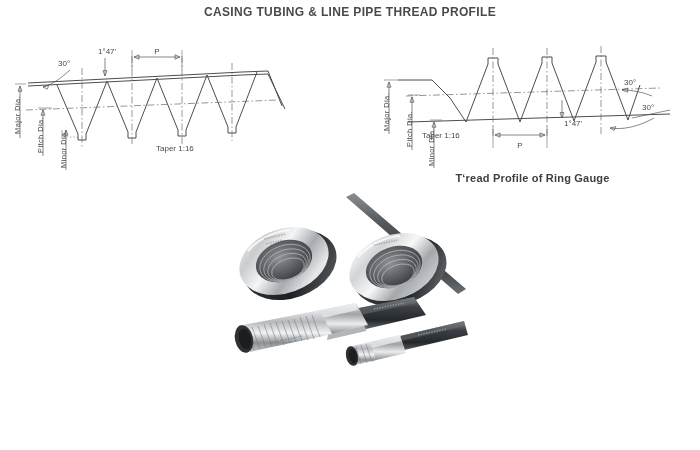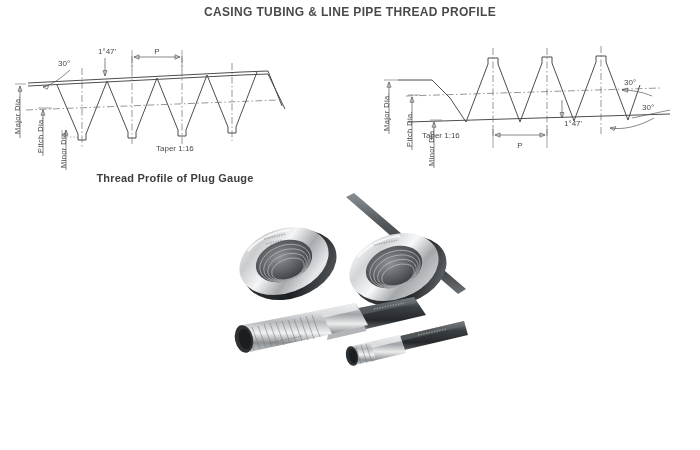--- a/index.html
+++ b/index.html
@@ -157,21 +157,20 @@
 
     <g>
       <path class="ln-dot" d="M 68,107 L 52,107"></path>
       <path class="ln-ext" d="M 52,107 L 52,100"></path>
       <path class="arrowln" d="M 56,100 L 56,140"></path>
       <path class="arrowln" d="M 56,100 l -2,5.2 h4 z" fill="#555"></path>
       <text class="lbl-v" x="56" y="138" transform="rotate(-90 56 138)">Minor  Dia.</text>
     </g>
   </svg>
 
-  <div class="diagram-caption" id="plug-caption">Thread Profile of Plug Gauge</div>
 </div>
 
 <div class="diagram-block" id="ring-diagram">
 
   <svg width="325" height="140" viewBox="0 0 325 140">
 
     <g>
       <path class="ln" d="M 38,92 L 300,84"></path>
     </g>
 
@@ -246,20 +245,21 @@
     </g>
 
     <g>
       <path class="ln-ext" d="M 72,90 L 60,90"></path>
       <path class="arrowln" d="M 64,92 L 64,138"></path>
       <path class="arrowln" d="M 64,92 l -2,5.2 h4 z" fill="#555"></path>
       <text class="lbl-v" x="64" y="136" transform="rotate(-90 64 136)">Minor  Dia.</text>
     </g>
   </svg>
 
+  <div class="diagram-caption" id="ring-caption">Tʻread Profile of Ring Gauge</div>
 </div>
 
 <div id="photo-block">
   <svg width="240" height="195" viewBox="0 0 240 195">
     <defs>
 
       <linearGradient id="chromeFace" x1="0" y1="0" x2="1" y2="1">
         <stop offset="0%" stop-color="#fdfdfd"></stop>
         <stop offset="22%" stop-color="#c9cbcd"></stop>
         <stop offset="42%" stop-color="#f4f5f6"></stop>

